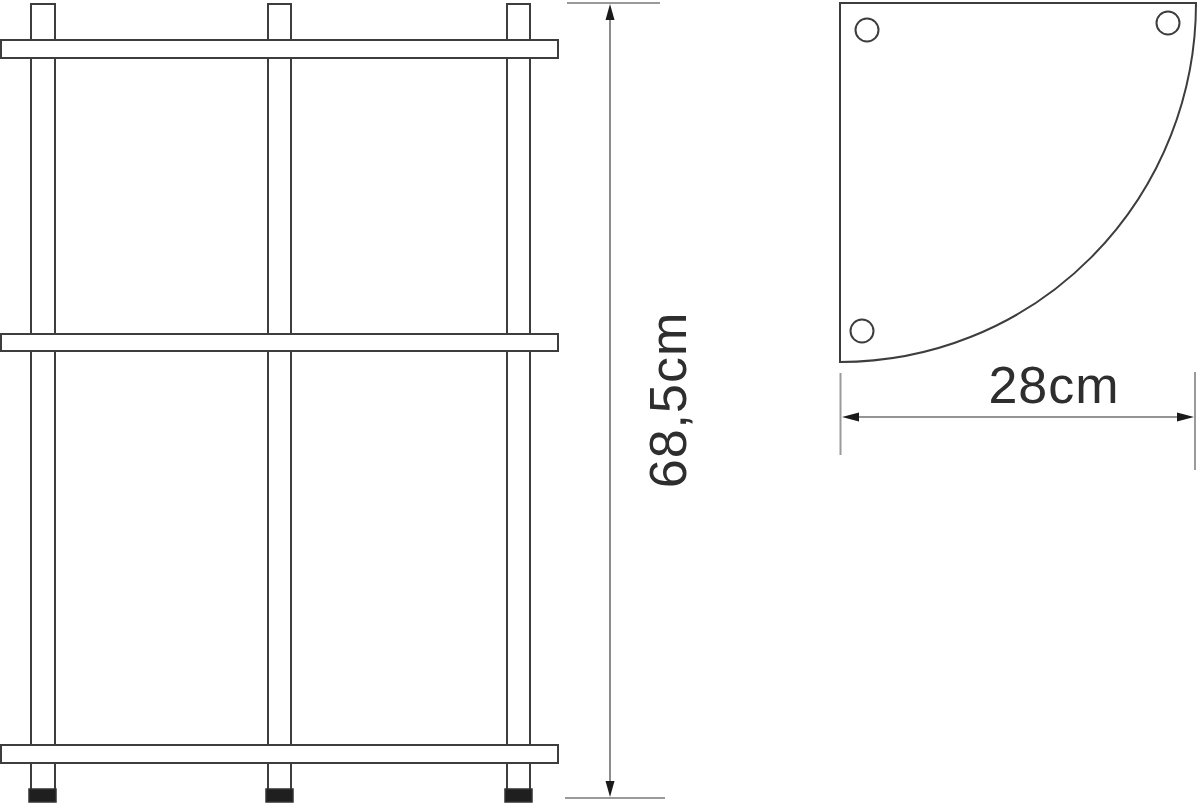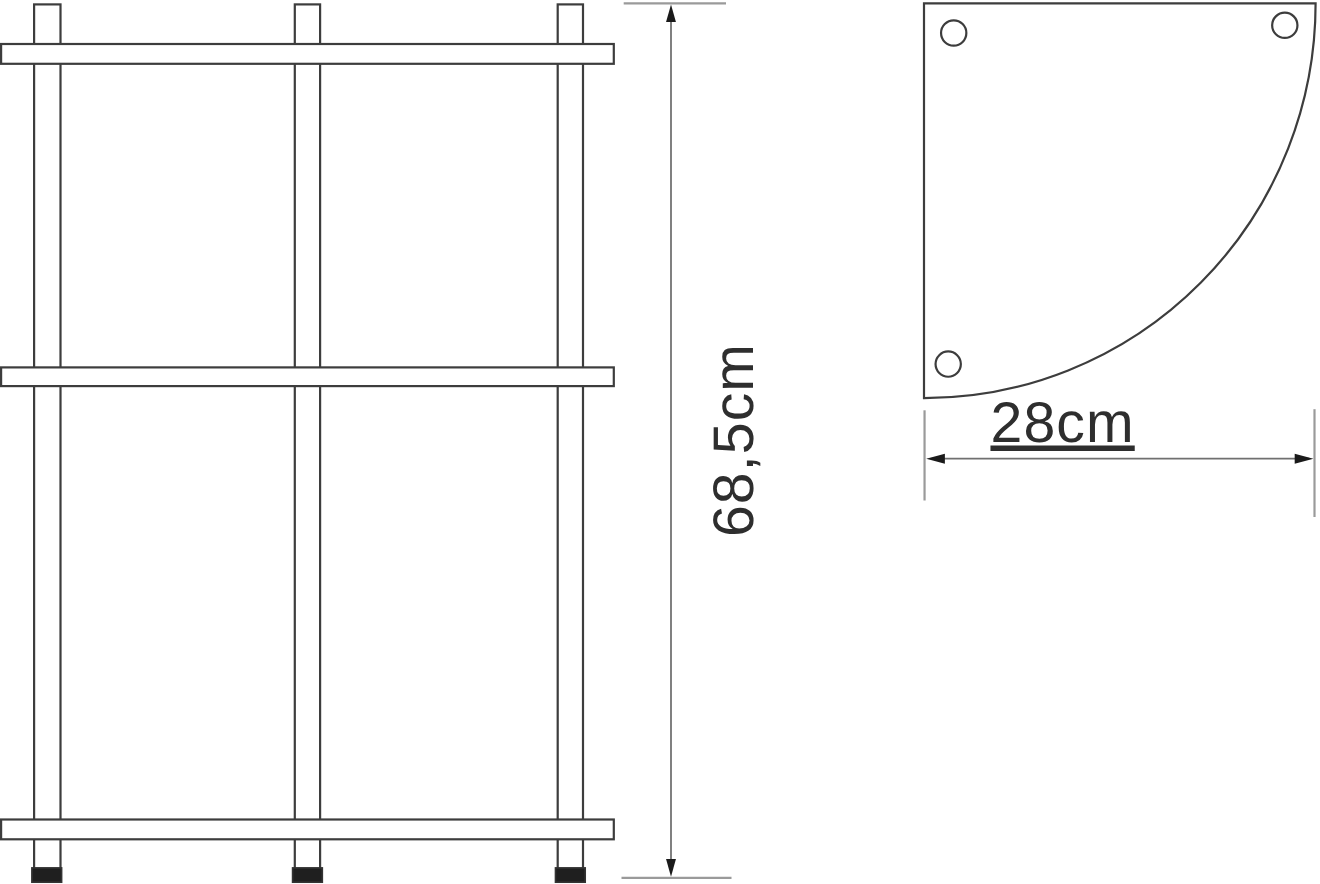--- a/index.html
+++ b/index.html
@@ -19,21 +19,21 @@
     letter-spacing:1px;
     color:#2e2e2e;
     white-space:nowrap;
     user-select:none;
   }
   #height-label{
     left:558px;top:372px;
     transform:rotate(-90deg);
   }
   #width-label{
-    left:856px;top:357px;text-decoration:underline;
+    left:944px;top:357px;
   }
   svg{position:absolute;left:0;top:0;}
   .outline{fill:#ffffff;stroke:#3d3d3d;stroke-width:2;}
   .foot{fill:#1f1f1f;stroke:#333333;stroke-width:1.5;}
   .dimline{stroke:#707070;stroke-width:1.6;}
   .tick{stroke:#9a9a9a;stroke-width:2;}
   .arrowhead{fill:#1a1a1a;stroke:none;}
 </style>
 </head>
 <body>

